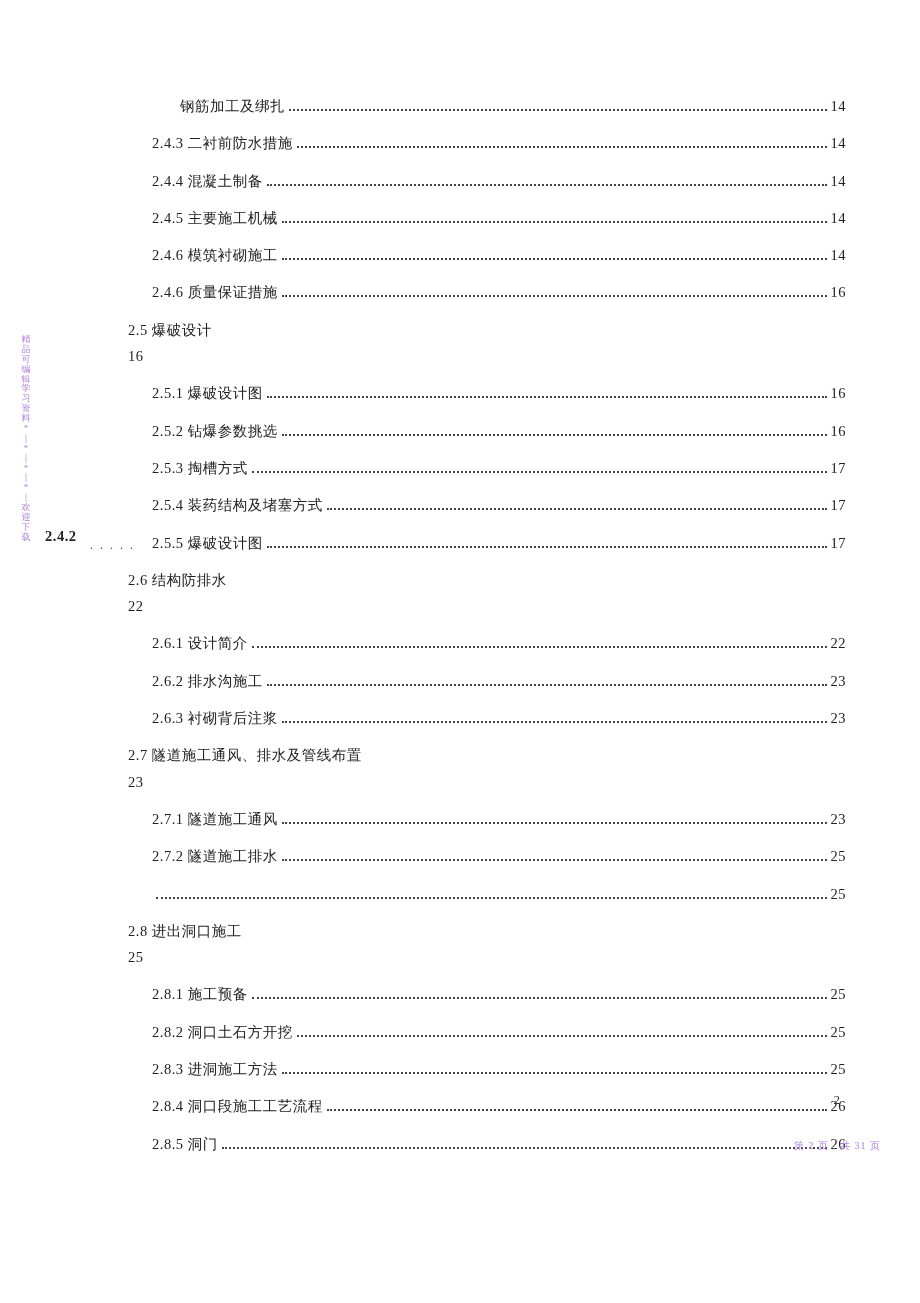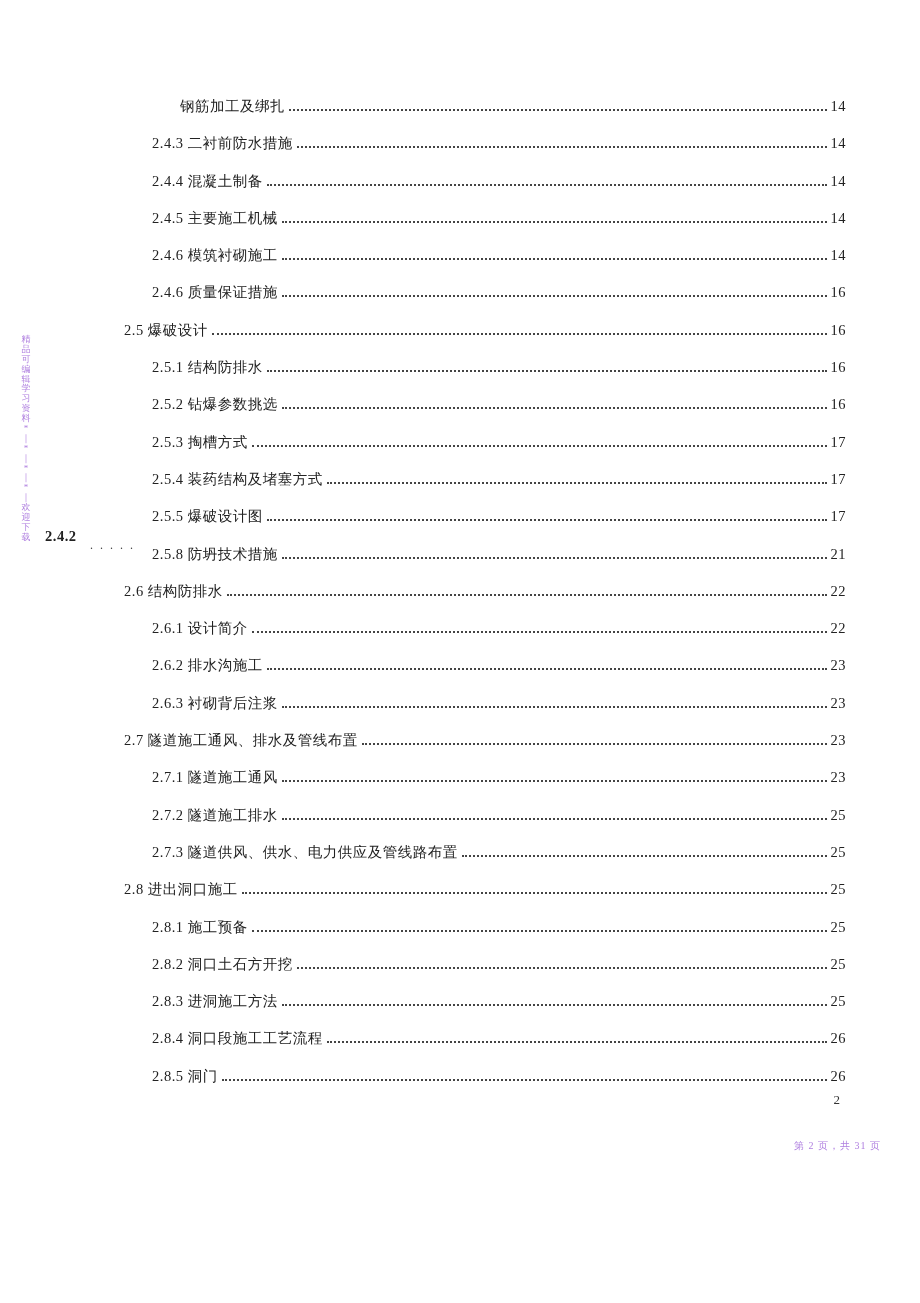--- a/index.html
+++ b/index.html
@@ -39,21 +39,21 @@
     letter-spacing: 0.5px;
   }
   .toc-line .label { white-space: nowrap; }
   .toc-line .dots {
     flex: 1;
     border-bottom: 2px dotted #444;
     margin: 0 4px 4px 4px;
     height: 0.7em;
   }
   .toc-line .pagenum { white-space: nowrap; }
-  .indent-1 { padding-left: 38px; }
+  .indent-1 { padding-left: 38px; flex-direction: column; }
   .indent-2 { padding-left: 66px; font-family: Liberation Serif, serif; }
   .indent-3 { padding-left: 94px; }
   .stray-label {
     position: absolute;
     left: 45px;
     top: 528px;
     font-size: 14.5px;
     color: #222;
     letter-spacing: 0.5px;
     font-weight: bold;
@@ -142,21 +142,21 @@
       <span class="label">2.4.6  质量保证措施</span>
       <span class="dots"></span>
       <span class="pagenum">16</span>
     </div>
     <div class="toc-line indent-1">
       <span class="label">2.5 爆破设计</span>
       <span class="dots"></span>
       <span class="pagenum">16</span>
     </div>
     <div class="toc-line indent-2">
-      <span class="label">2.5.1 结构防排水</span>
+      <span class="label">2.5.1 爆破设计图</span>
       <span class="dots"></span>
       <span class="pagenum">16</span>
     </div>
     <div class="toc-line indent-2">
       <span class="label">2.5.2 钻爆参数挑选</span>
       <span class="dots"></span>
       <span class="pagenum">16</span>
     </div>
     <div class="toc-line indent-2">
       <span class="label">2.5.3 掏槽方式</span>
@@ -166,25 +166,20 @@
     <div class="toc-line indent-2">
       <span class="label">2.5.4 装药结构及堵塞方式</span>
       <span class="dots"></span>
       <span class="pagenum">17</span>
     </div>
     <div class="toc-line indent-2">
       <span class="label">2.5.5 爆破设计图</span>
       <span class="dots"></span>
       <span class="pagenum">17</span>
     </div>
-    <div class="toc-line indent-2">
-      <span class="label">2.5.8 防坍技术措施</span>
-      <span class="dots"></span>
-      <span class="pagenum">21</span>
-    </div>
     <div class="toc-line indent-1">
       <span class="label">2.6 结构防排水</span>
       <span class="dots"></span>
       <span class="pagenum">22</span>
     </div>
     <div class="toc-line indent-2">
       <span class="label">2.6.1  设计简介</span>
       <span class="dots"></span>
       <span class="pagenum">22</span>
     </div>
@@ -207,21 +202,20 @@
       <span class="label">2.7.1 隧道施工通风</span>
       <span class="dots"></span>
       <span class="pagenum">23</span>
     </div>
     <div class="toc-line indent-2">
       <span class="label">2.7.2 隧道施工排水</span>
       <span class="dots"></span>
       <span class="pagenum">25</span>
     </div>
     <div class="toc-line indent-2">
-      <span class="label">2.7.3 隧道供风、供水、电力供应及管线路布置</span>
       <span class="dots"></span>
       <span class="pagenum">25</span>
     </div>
     <div class="toc-line indent-1">
       <span class="label">2.8 进出洞口施工</span>
       <span class="dots"></span>
       <span class="pagenum">25</span>
     </div>
     <div class="toc-line indent-2">
       <span class="label">2.8.1 施工预备</span>

